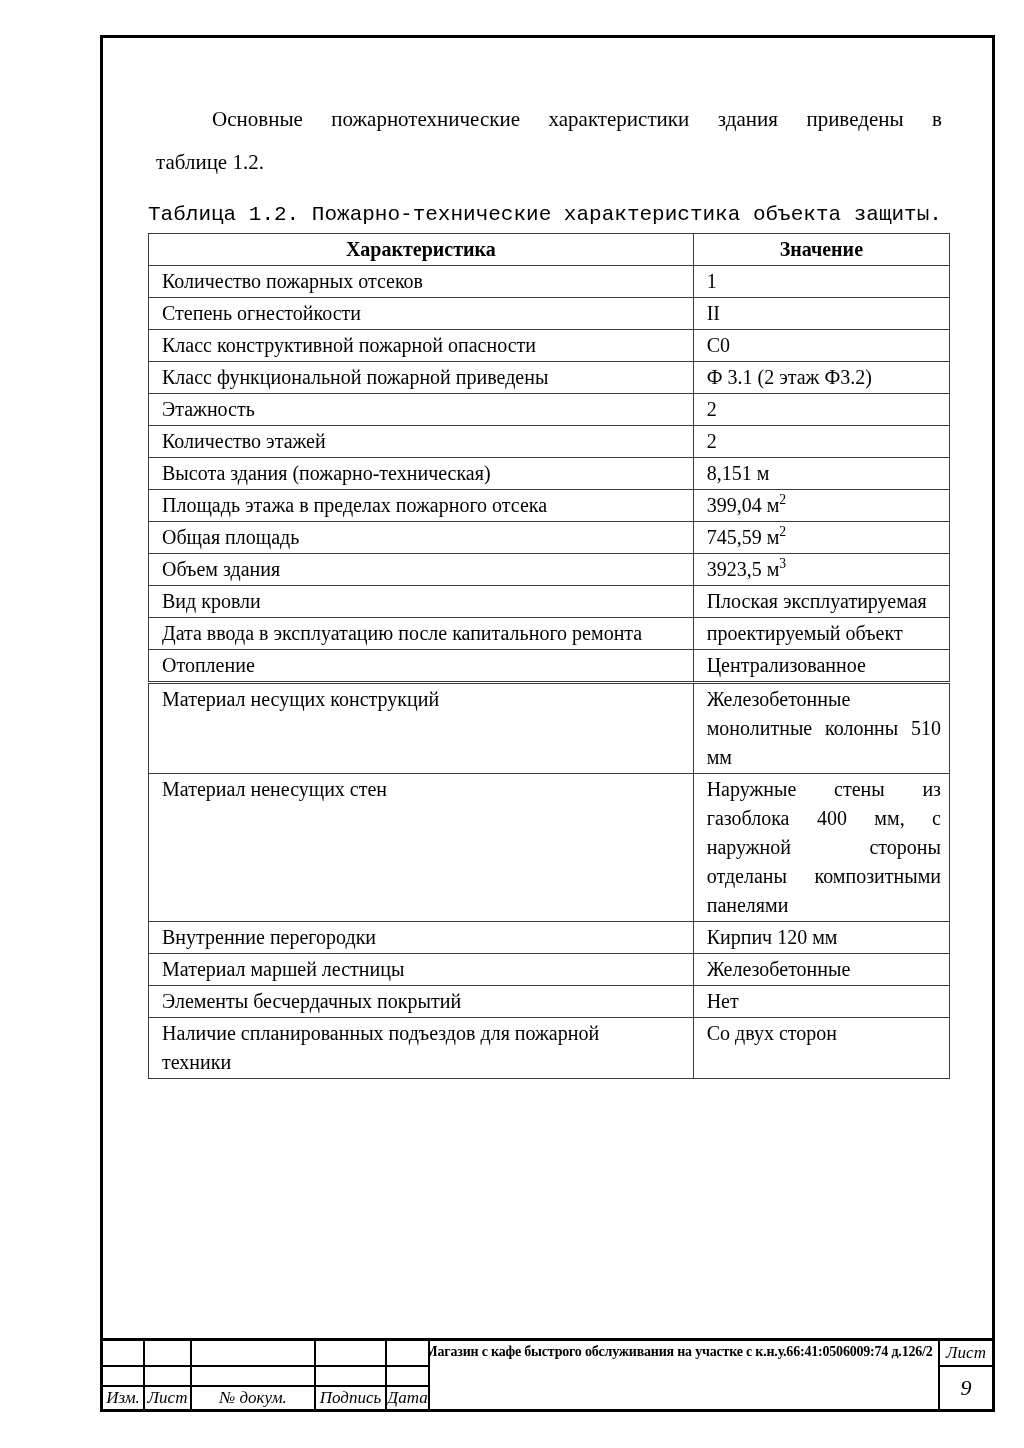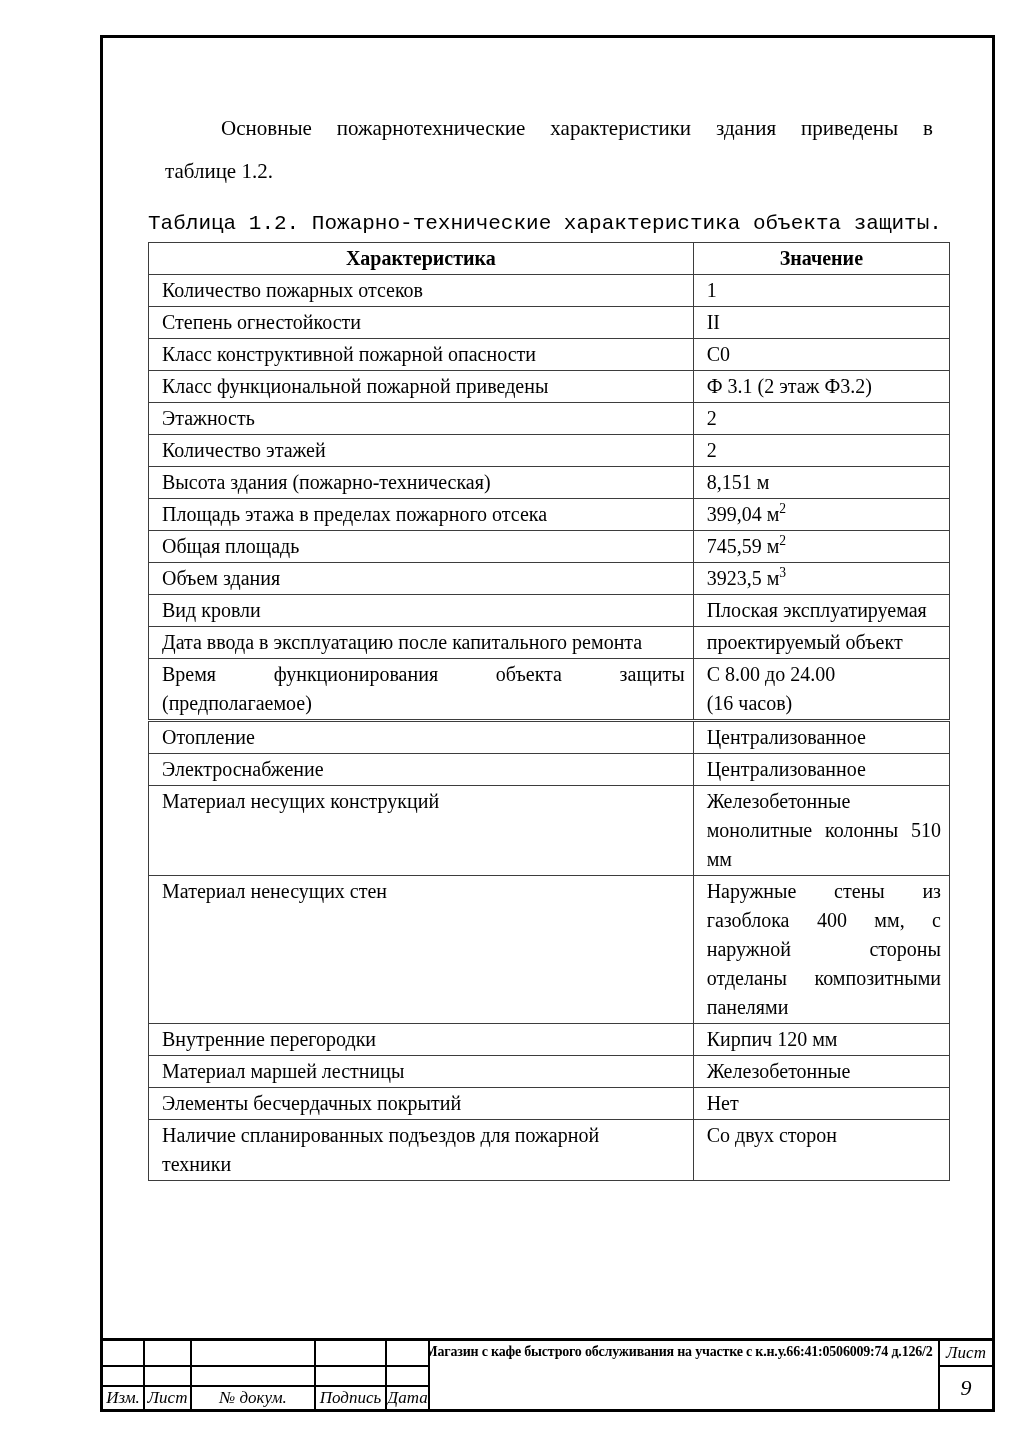--- a/index.html
+++ b/index.html
@@ -6,21 +6,21 @@
   body {
     width:1024px; height:1448px; position:relative;
     font-family:"Liberation Serif","DejaVu Serif",serif; color:#000;
   }
   .page-frame {
     position:absolute; left:100px; top:35px; width:895px; height:1377px;
     border:3px solid #000; box-sizing:border-box;
   }
   .content { padding:52px 42px 0 45px; }
 
-  .intro { margin:17px; font-size:21px; line-height:43px; }
+  .intro { margin:8px; font-size:21px; line-height:43px; }
   .intro-l1 { display:block; text-align:justify; text-align-last:justify; text-indent:56px; }
   .intro-l2 { display:block; }
 
   .caption { margin:17px 0 4px 0; font-size:21px; line-height:28px;font-family:Liberation Mono, monospace; }
 
   table.chars {
     width:100%; border-collapse:collapse; table-layout:fixed;
   }
   table.chars th, table.chars td {
     border:1px solid #3d3d3d; padding:1px 8px; font-size:20px;
@@ -120,31 +120,21 @@
           </tr>
           <tr>
             <td>Вид кровли</td>
             <td>Плоская эксплуатируемая</td>
           </tr>
           <tr>
             <td>Дата ввода в эксплуатацию после капитального ремонта</td>
             <td>проектируемый объект</td>
           </tr>
           <tr>
-            <td>Время функционирования объекта защиты
-(предполагаемое)</td>
-            <td>С 8.00 до 24.00
-(16 часов)</td>
-          </tr>
-          <tr>
             <td>Отопление</td>
-            <td>Централизованное</td>
-          </tr>
-          <tr>
-            <td>Электроснабжение</td>
             <td>Централизованное</td>
           </tr>
           <tr>
             <td>Материал несущих конструкций</td>
             <td>Железобетонные монолитные колонны 510 мм</td>
           </tr>
           <tr>
             <td>Материал ненесущих стен</td>
             <td>Наружные стены из газоблока 400 мм, с наружной стороны отделаны композитными панелями</td>
           </tr>

